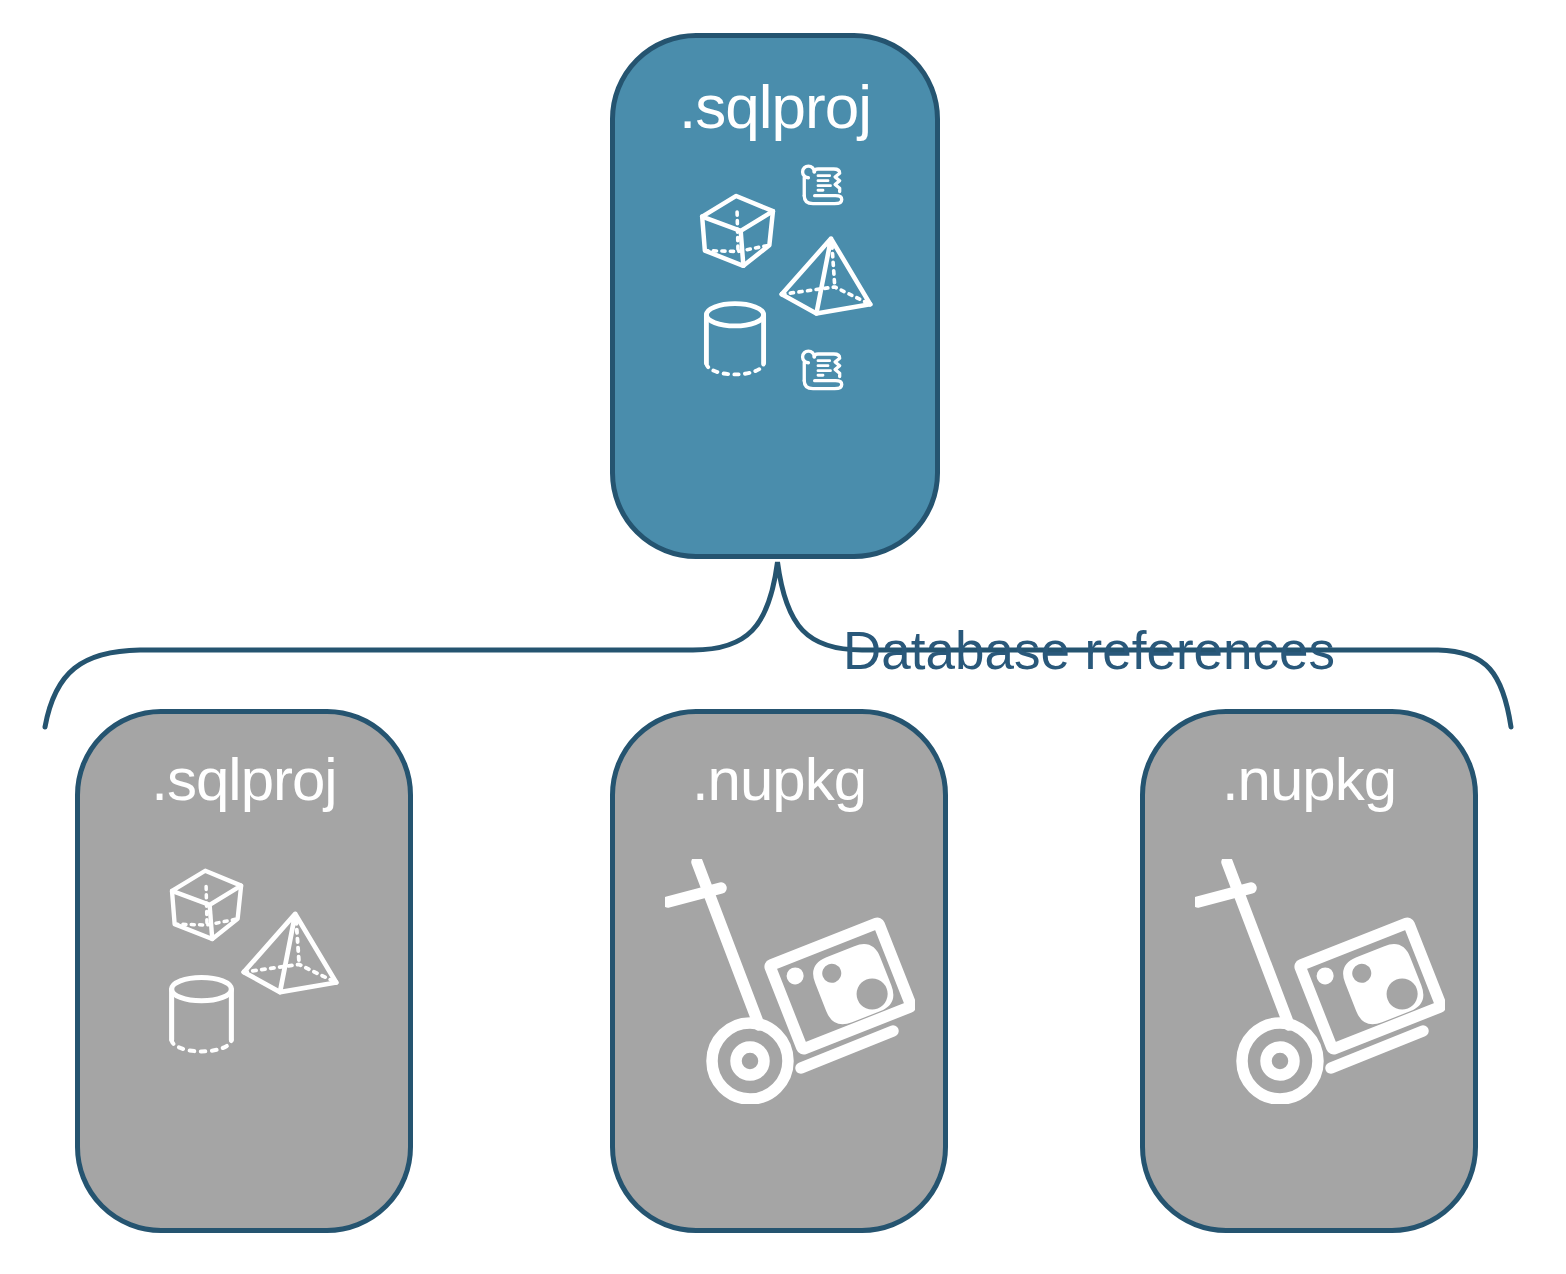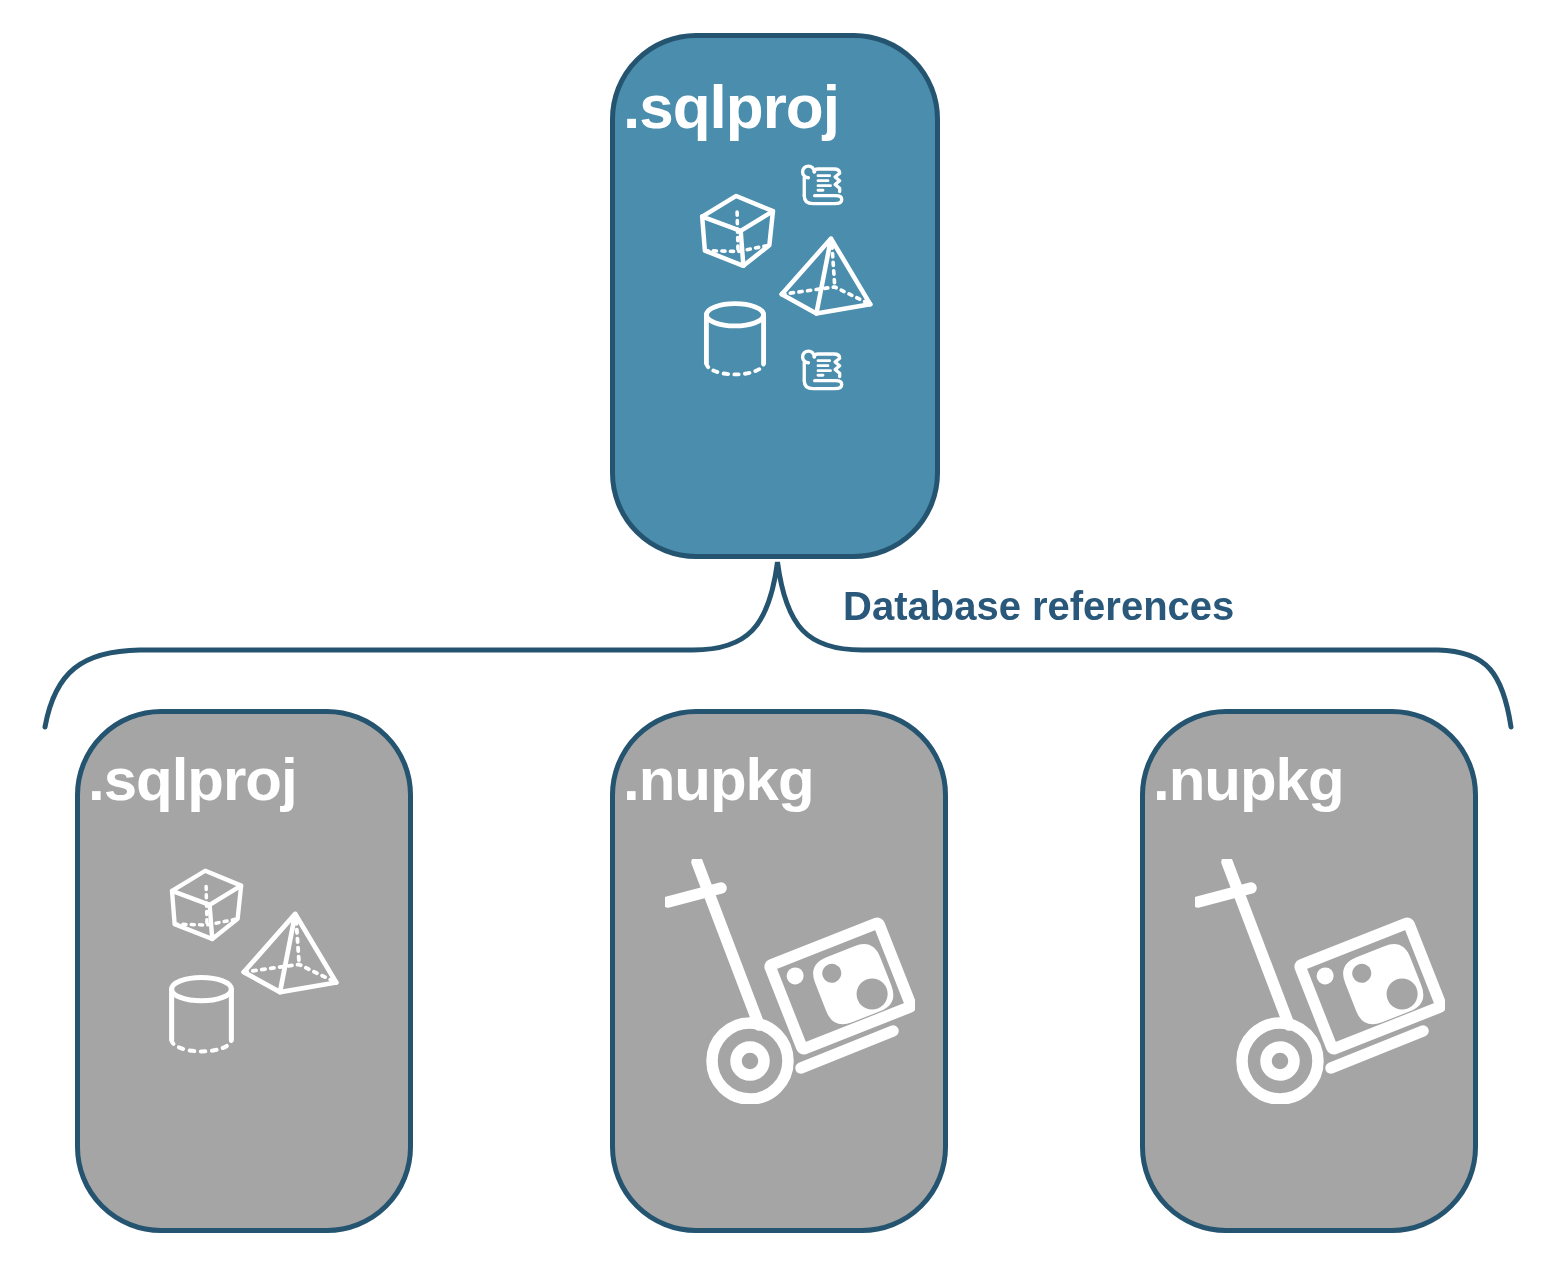--- a/index.html
+++ b/index.html
@@ -9,28 +9,28 @@
     --icon:#ffffff;
     --label-text:#29587a;
   }
   *{margin:0;padding:0;box-sizing:border-box;}
   html,body{background:#ffffff;}
   body{width:1566px;height:1274px;position:relative;overflow:hidden;
        font-family:"Liberation Sans","DejaVu Sans",sans-serif;}
   .canvas{position:absolute;inset:0;}
   .brace{position:absolute;left:0;top:0;}
   .brace path{stroke:var(--line);stroke-width:5;fill:none;stroke-linecap:round;}
-  .connector-label{position:absolute;left:843px;top:584px;width:480px;
-       font-size:40px;font-weight:bold;letter-spacing:0px;color:var(--label-text);white-space:nowrap;}
+  .connector-label{position:absolute;left:843px;top:620px;width:480px;
+       font-size:53px;font-weight:normal;letter-spacing:0px;color:var(--label-text);white-space:nowrap;}
   .box{position:absolute;border:5px solid var(--line);border-radius:86px;}
   .box.root{left:610px;top:33px;width:330px;height:526px;background:var(--root-fill);}
   .box.child{top:709px;width:338px;height:524px;background:var(--child-fill);}
   .c1{left:75px;} .c2{left:610px;} .c3{left:1140px;}
-  .title{position:absolute;left:8px;top:36px;width:100%;
-       color:#fff;font-weight:bold;font-size:62px;line-height:1.05;letter-spacing:-1px;}
+  .title{position:absolute;left:0;top:36px;width:100%;text-align:center;
+       color:#fff;font-weight:normal;font-size:62px;line-height:1.05;letter-spacing:-1px;}
   .child .title{font-size:60px;top:34px;}
   .icon{position:absolute;color:var(--icon);}
   
   .root .i-scroll1{left:182px;top:126px;width:52px;height:45px;}
   .root .i-cube{left:78px;top:149px;width:90px;height:86px;}
   .root .i-pyramid{left:163px;top:196px;width:96px;height:84px;}
   .root .i-cylinder{left:88px;top:263px;width:64px;height:78px;}
   .root .i-scroll2{left:182px;top:311px;width:52px;height:45px;}
   
   .c1 .i-cube{left:83px;top:148px;width:88px;height:84px;}

